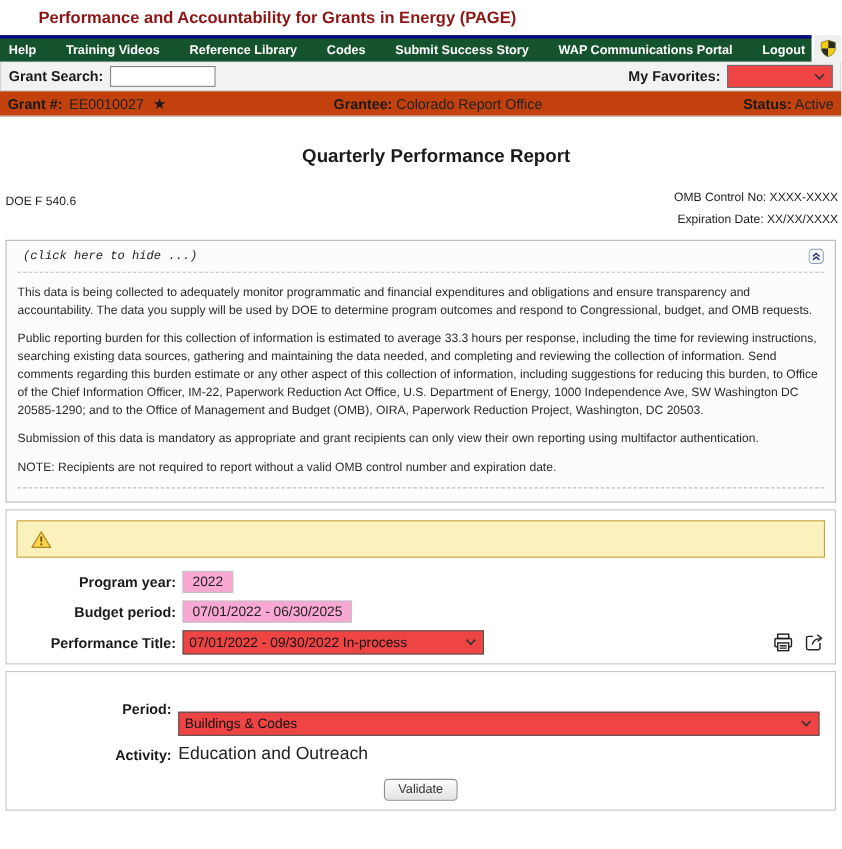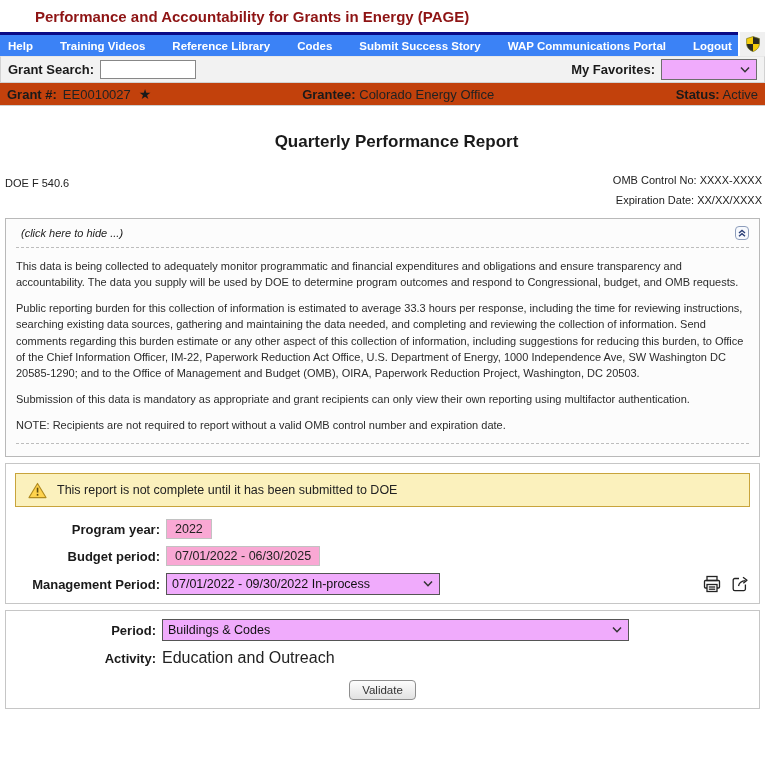--- a/index.html
+++ b/index.html
@@ -12,21 +12,21 @@
   }
   
   .page-title {
     margin:8px 0 7px 35px;
     font-size:15px; font-weight:bold; color:#8e1414;
   }
   
   .navbar { display:flex; height:24px; }
   .nav-links {
     flex:1; display:flex; align-items:center;
-    background:#3b82f6; border-top:3px solid #0a0a85;
+    background:#14532d; border-top:3px solid #0a0a85;
     padding-left:8px; overflow:hidden;
   }
   .nav-item {
     color:#fff; font-size:11.5px; font-weight:bold;
     margin-right:27px; white-space:nowrap; cursor:pointer; text-decoration:none;
   }
   .shield-cell {
     width:27px; background:#f0f0f0; border-left:2px solid #fff;
     display:flex; align-items:center; justify-content:center;
   }
@@ -47,42 +47,42 @@
     display:flex; align-items:center; padding:0 7px; font-size:13px;
   }
   .zone-l { flex:1.15; display:flex; align-items:center; gap:6px; }
   .zone-c { flex:1.45; text-align:center; }
   .zone-r { flex:1; text-align:right; }
   .val { font-weight:normal; color:#222; }
   .star { font-size:14px; line-height:1; margin-left:2px; }
   
   .sel-wrap {
     position:relative; display:inline-block;
-    background:#f0abfc; border:1px solid #6e6e6e; height:22px; vertical-align:middle;
+    background:#ef4444; border:1px solid #6e6e6e; height:22px; vertical-align:middle;
   }
   .sel-wrap select {
     appearance:none; -webkit-appearance:none; -moz-appearance:none;
     border:none; background:transparent; width:100%; height:100%;
     font-family:inherit; font-size:12.5px; color:#111; padding:0 22px 0 5px;
   }
   .chev-icon { position:absolute; right:6px; top:50%; transform:translateY(-50%); pointer-events:none; display:flex; }
   .fav-sel { width:96px; height:21px; margin-left:6px; }
   
   .report-heading { text-align:center; font-size:17px; font-weight:bold; margin:26px 0 0;padding-left:28px; }
   .meta-row { display:flex; justify-content:space-between; margin-top:18px; padding:0 3px 0 5px; font-size:11px; color:#222; }
   .meta-left { padding-top:7px; }
   .meta-right { text-align:right; line-height:20px; }
   
   .pra-box {
     margin:8px 5px 0; border:1px solid #b9b9b9; background:#fcfcfc;
     padding:7px 10px 6px;
   }
   .pra-head { display:flex; align-items:center; font-size:11px; }
   .pra-title { font-weight:bold; letter-spacing:0.1px; }
-  .pra-hint { font-style:italic; margin-left:5px; color:#222; }
+  .pra-hint { font-style:italic; margin-left:5px; color:#222;font-family:Liberation Mono, monospace; }
   .collapse-btn { margin-left:auto; background:none; border:none; padding:0; cursor:pointer; display:flex; }
   .dashed { border:none; border-top:1px dashed #bdbdbd; margin:7px 0 0; }
   .pra-box p { font-size:11px; line-height:1.47; color:#2b2b2b; margin:10px 0; }
   .dashed.btm { margin:10px 0 6px; }
   
   .panel { margin:6px 5px 0; border:1px solid #c6c6c6; background:#fff; padding:8px; }
   .warn-banner {
     display:flex; align-items:center; gap:10px;
     background:#fbf1bd; border:1px solid #c8a43c;
     height:34px; padding:0 12px; font-size:12.5px; color:#222;
@@ -92,21 +92,21 @@
   .frm3 { display:grid; grid-template-columns:148px 1fr; row-gap:8px; align-items:center; }
   .flabel { text-align:right; font-weight:bold; font-size:13px; padding-right:6px; white-space:nowrap; }
   .fvalue-box {
     justify-self:start; border:1px solid #c2c2c2; background:#f9a8d4;
     padding:2px 8px; font-size:12.5px; color:#222;
   }
   .perf-cell { display:flex; align-items:center; }
   .perf-sel { width:274px; border-color:#555; }
   .inline-icons { margin-left:auto; display:flex; gap:8px; padding-right:1px; }
   .icon-btn { background:none; border:none; padding:0; cursor:pointer; display:flex; }
-  .title-sel { width:467px; border-color:#555; }
+  .title-sel { width:583px; border-color:#555;margin-top:28px; }
   .activity-val { font-size:16px; color:#222; }
   .btn-row { grid-column:1 / 3; text-align:center; margin-top:5px; }
   .validate-btn {
     font-family:inherit; font-size:11.5px; color:#333;
     padding:3px 12px; border:1px solid #8e8e8e; border-radius:4px;
     background:linear-gradient(#fdfdfd,#e2e2e2); cursor:pointer;
   }
 </style>
 </head>
 <body>
@@ -157,21 +157,21 @@
 </div>
 
 <div class="row-info">
   <span class="zone-l">
     <span class="blbl">Grant #:</span>
     <span class="val">EE0010027</span>
     <span class="star">★</span>
   </span>
   <span class="zone-c">
     <span class="blbl">Grantee:</span>
-    <span class="val">Colorado Energy Office</span>
+    <span class="val">Colorado Report Office</span>
   </span>
   <span class="zone-r">
     <span class="blbl">Status:</span>
     <span class="val">Active</span>
   </span>
 </div>
 
 <div class="report-heading">Quarterly Performance Report</div>
 
 <div class="meta-row">
@@ -203,30 +203,29 @@
 
 <div class="panel">
   <div class="warn-banner">
     <span style="display:flex;">
       <svg width="19" height="17" viewBox="0 0 20 18">
         <path d="M10 1.5 L19 16.5 H1 Z" fill="#ffd34d" stroke="#b08a1e" stroke-width="1.2" stroke-linejoin="round"></path>
         <rect x="9.2" y="6" width="1.7" height="5.2" fill="#5f4c0e"></rect>
         <rect x="9.2" y="12.6" width="1.7" height="1.9" fill="#5f4c0e"></rect>
       </svg>
     </span>
-    <span>This report is not complete until it has been submitted to DOE</span>
   </div>
   <div class="frm">
     <div class="flabel">Program year:</div>
     <div class="fvalue-box">2022</div>
 
     <div class="flabel">Budget period:</div>
     <div class="fvalue-box">07/01/2022 - 06/30/2025</div>
 
-    <div class="flabel">Management Period:</div>
+    <div class="flabel">Performance Title:</div>
     <div class="perf-cell">
       <span class="sel-wrap perf-sel">
         <select>
           <option>07/01/2022 - 09/30/2022 In-process</option>
         </select>
         <span class="chev-icon">
           <svg width="10" height="7" viewBox="0 0 10 7">
               <path d="M1 1 L5 5.2 L9 1" fill="none" stroke="#333" stroke-width="1.5"></path>
             </svg>
         </span>

